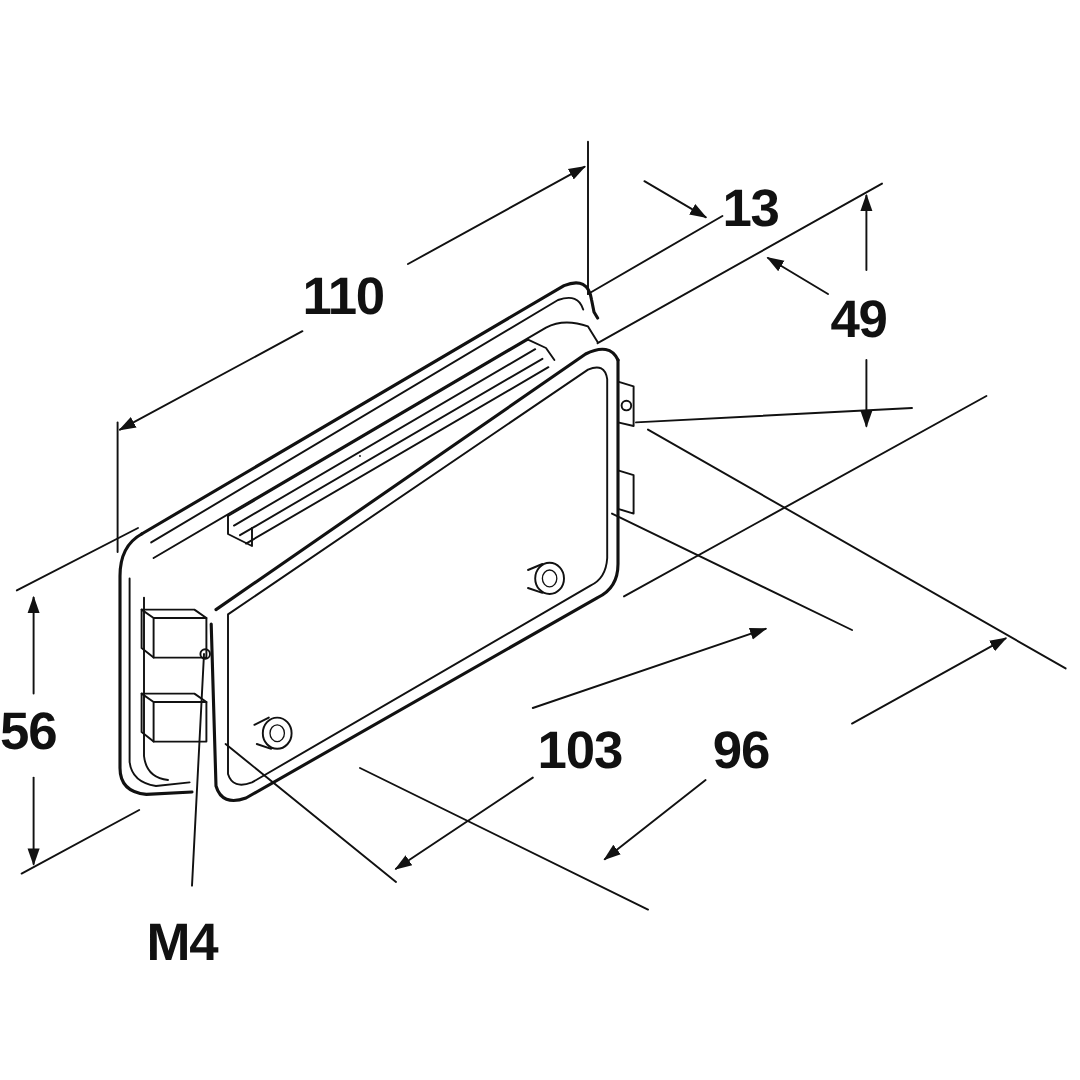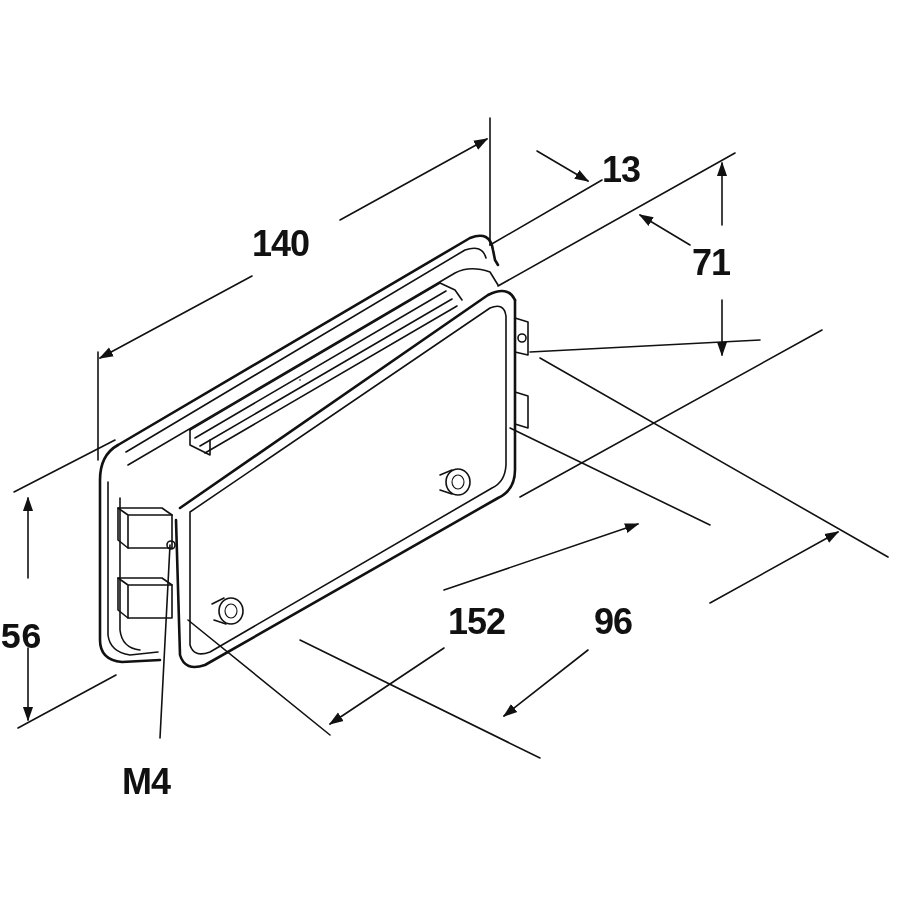--- a/index.html
+++ b/index.html
@@ -2,21 +2,21 @@
 <html><head>
 <meta charset="utf-8">
 <style>
   html, body { margin: 0; padding: 0; background: #ffffff; }
   body { width: 900px; height: 900px; position: relative; overflow: hidden; }
   #drawing { position: absolute; left: 0; top: 0; width: 900px; height: 900px; }
   .dim-label {
     position: absolute;
     font-family: "Liberation Sans", sans-serif;
     font-weight: bold;
-    font-size: 36px;
+    font-size: 44px;
     color: #111111;
     line-height: 1;
     letter-spacing: -1px;
     white-space: nowrap;
   }
   .ln { stroke: #111; stroke-width: 1.6; fill: none; stroke-linecap: round; stroke-linejoin: round; }
   .ln-thick { stroke: #111; stroke-width: 2.6; fill: none; stroke-linecap: round; stroke-linejoin: round; }
   .ln-thin { stroke: #111; stroke-width: 1.1; fill: none; }
   .arrow { fill: #111; stroke: none; }
 </style>
@@ -111,19 +111,19 @@
     <line class="ln" x1="520" y1="497" x2="822" y2="330"></line>
     <line class="ln" x1="710" y1="603" x2="838" y2="532" marker-end="url(#ah)"></line>
     <line class="ln" x1="588" y1="650" x2="504" y2="716" marker-end="url(#ah)"></line>
   </g>
 
   <g>
     <line class="ln" x1="170" y1="545" x2="160" y2="738"></line>
   </g>
 </svg>
 
-<div class="dim-label" style="left:252px; top:226px;">140</div>
+<div class="dim-label" style="left:252px; top:226px;">110</div>
 <div class="dim-label" style="left:602px; top:152px;">13</div>
-<div class="dim-label" style="left:692px; top:245px;">71</div>
-<div class="dim-label" style="left:0px; top:621px;font-family:Liberation Mono, monospace;">56</div>
-<div class="dim-label" style="left:448px; top:604px;">152</div>
+<div class="dim-label" style="left:692px; top:245px;">49</div>
+<div class="dim-label" style="left:0px; top:588px;">56</div>
+<div class="dim-label" style="left:448px; top:604px;">103</div>
 <div class="dim-label" style="left:594px; top:604px;text-align:center;">96</div>
 <div class="dim-label" style="left:122px; top:764px;">M4</div>
 
 </body></html>

